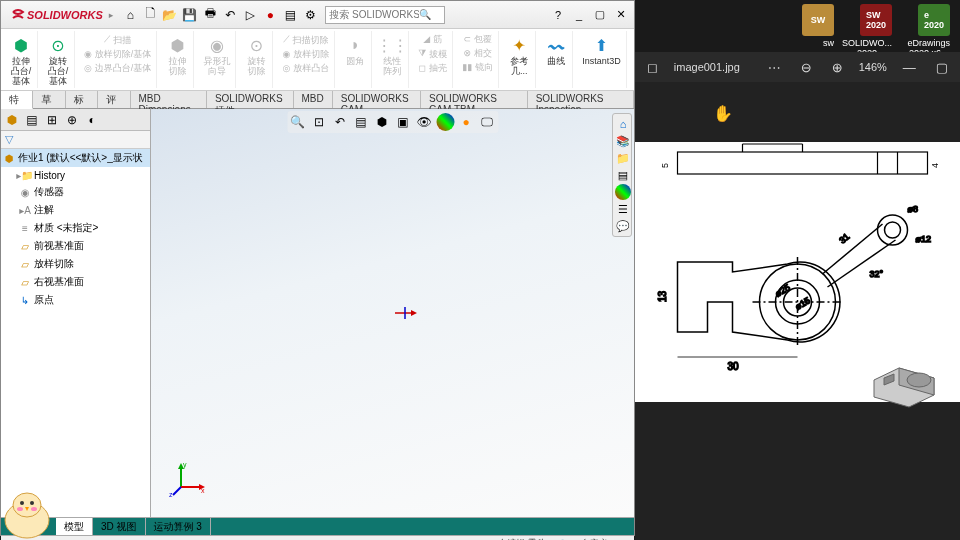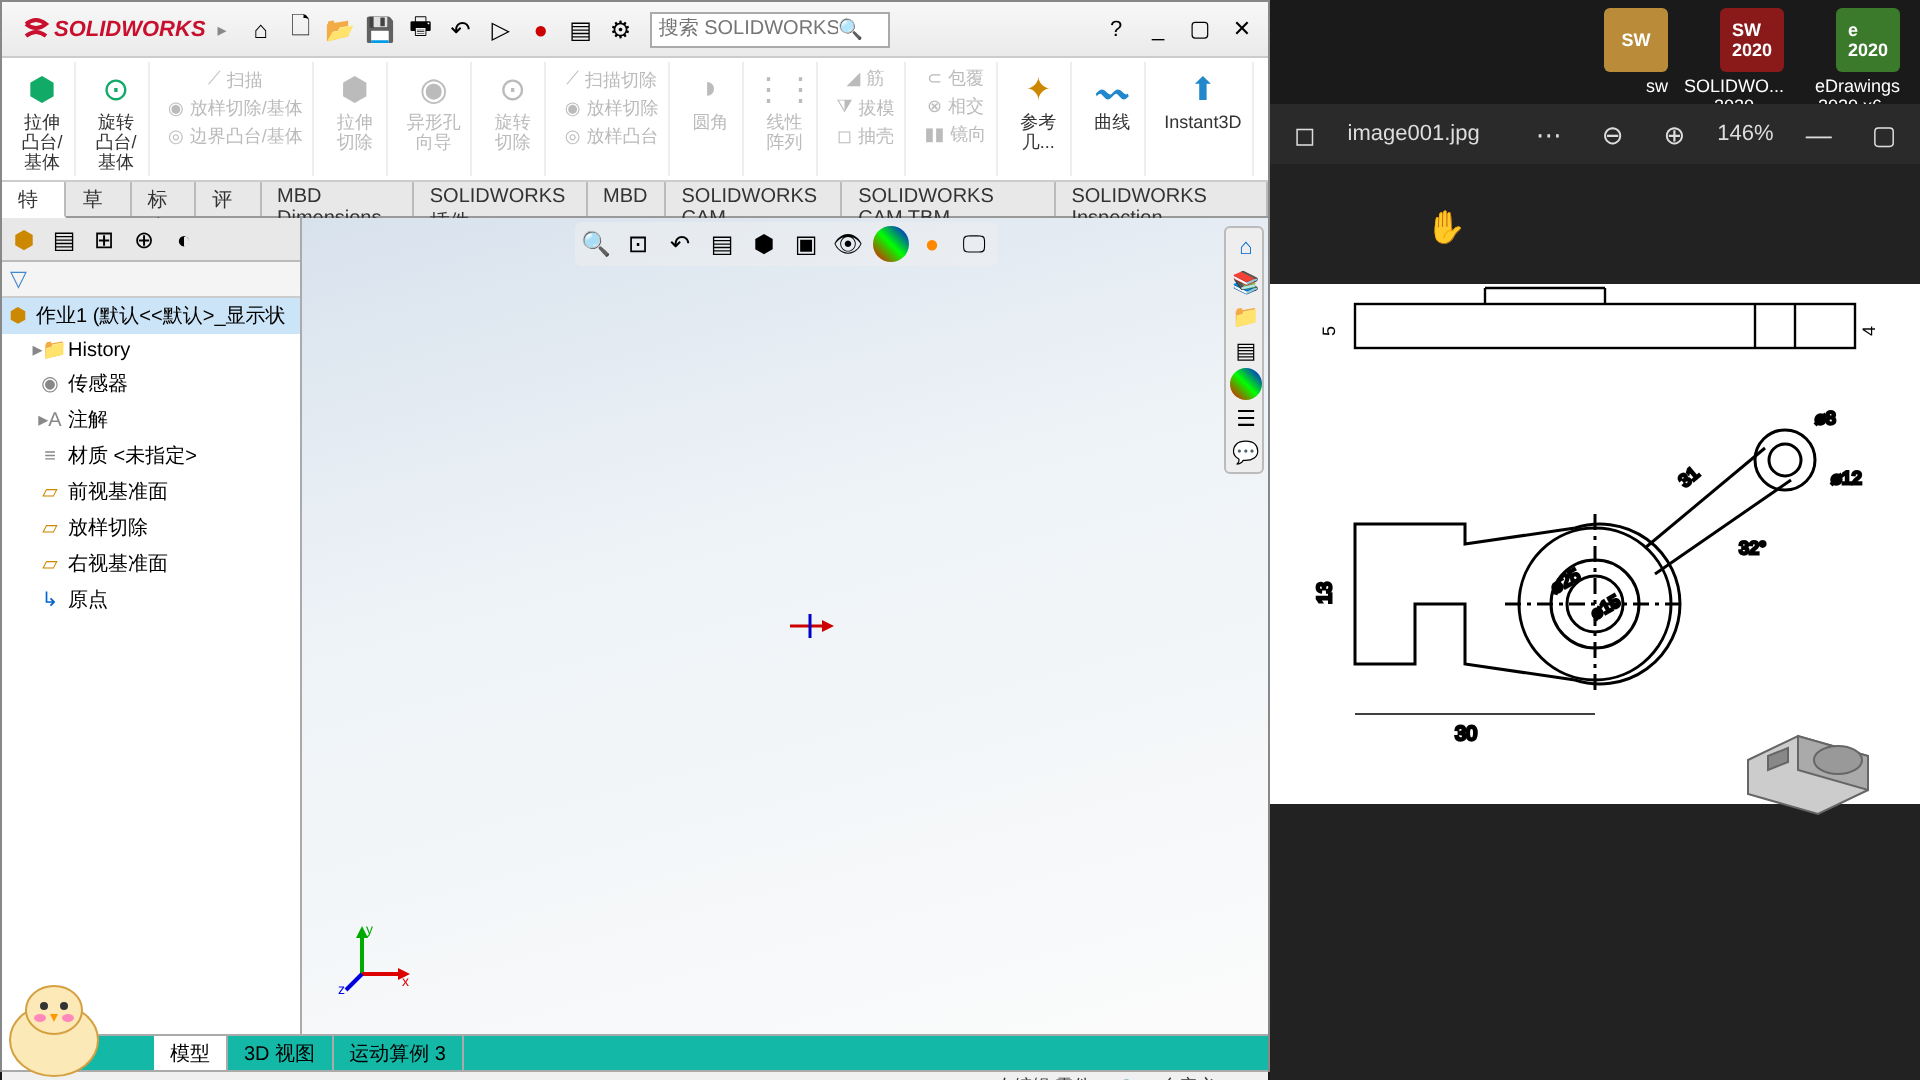--- a/index.html
+++ b/index.html
@@ -32,21 +32,21 @@
 .tree-item { padding: 2px 4px 2px 18px; display: flex; align-items: center; gap: 3px; cursor: pointer; white-space: nowrap; }
 .tree-item.root { padding-left: 2px; background: #cce4f7; }
 .tree-ico { width: 12px; height: 12px; display: inline-flex; align-items: center; justify-content: center; font-size: 10px; }
 .viewport { flex: 1; background: linear-gradient(165deg,#d8e2ed 0%, #eef3f7 40%, #fbfbfb 100%); position: relative; }
 .view-toolbar { position: absolute; top: 2px; left: 50%; transform: translateX(-50%); display: flex; gap: 3px; background: rgba(240,240,240,0.5); padding: 2px; border-radius: 3px; }
 .vt-btn { width: 18px; height: 18px; display: flex; align-items: center; justify-content: center; font-size: 12px; cursor: pointer; }
 .origin-marker { position: absolute; left: 50%; top: 48%; font-size: 14px; color: #2244dd; }
 .triad { position: absolute; left: 18px; bottom: 18px; width: 40px; height: 40px; }
 .right-toolbar { position: absolute; right: 2px; top: 4px; width: 20px; background: #eee; border: 1px solid #bbb; border-radius: 3px; display: flex; flex-direction: column; gap: 1px; padding: 2px; }
 .rt-btn { width: 16px; height: 16px; display: flex; align-items: center; justify-content: center; font-size: 11px; cursor: pointer; }
-.bottom-tabs { height: 18px; background: #14b8a6; display: flex; font-size: 10px; border-top: 1px solid #aaa; padding-left: 55px; margin-left: 21px; }
+.bottom-tabs { height: 18px; background: #0f766e; display: flex; font-size: 10px; border-top: 1px solid #aaa; padding-left: 55px; }
 .btab { padding: 2px 8px; border-right: 1px solid #aaa; cursor: pointer; }
 .btab.active { background: #fff; }
 .status-bar { height: 16px; background: #f0f0f0; border-top: 1px solid #aaa; display: flex; align-items: center; font-size: 9px; padding: 0 6px; gap: 20px; color: #333; }
 .status-right { margin-left: auto; display: flex; gap: 12px; align-items: center; }
 .image-viewer { position: absolute; left: 635px; top: 52px; width: 325px; height: 488px; background: #222; }
 .iv-titlebar { height: 30px; background: #2a2a2a; display: flex; align-items: center; padding: 0 8px; gap: 12px; color: #ddd; font-size: 11px; }
 .iv-titlebar .spacer { flex: 1; }
 .iv-btn { cursor: pointer; padding: 2px 4px; font-size: 13px; }
 .iv-content { background: #fff; margin-top: 60px; height: 260px; position: relative; }
 .drawing-svg { width: 100%; height: 100%; }

